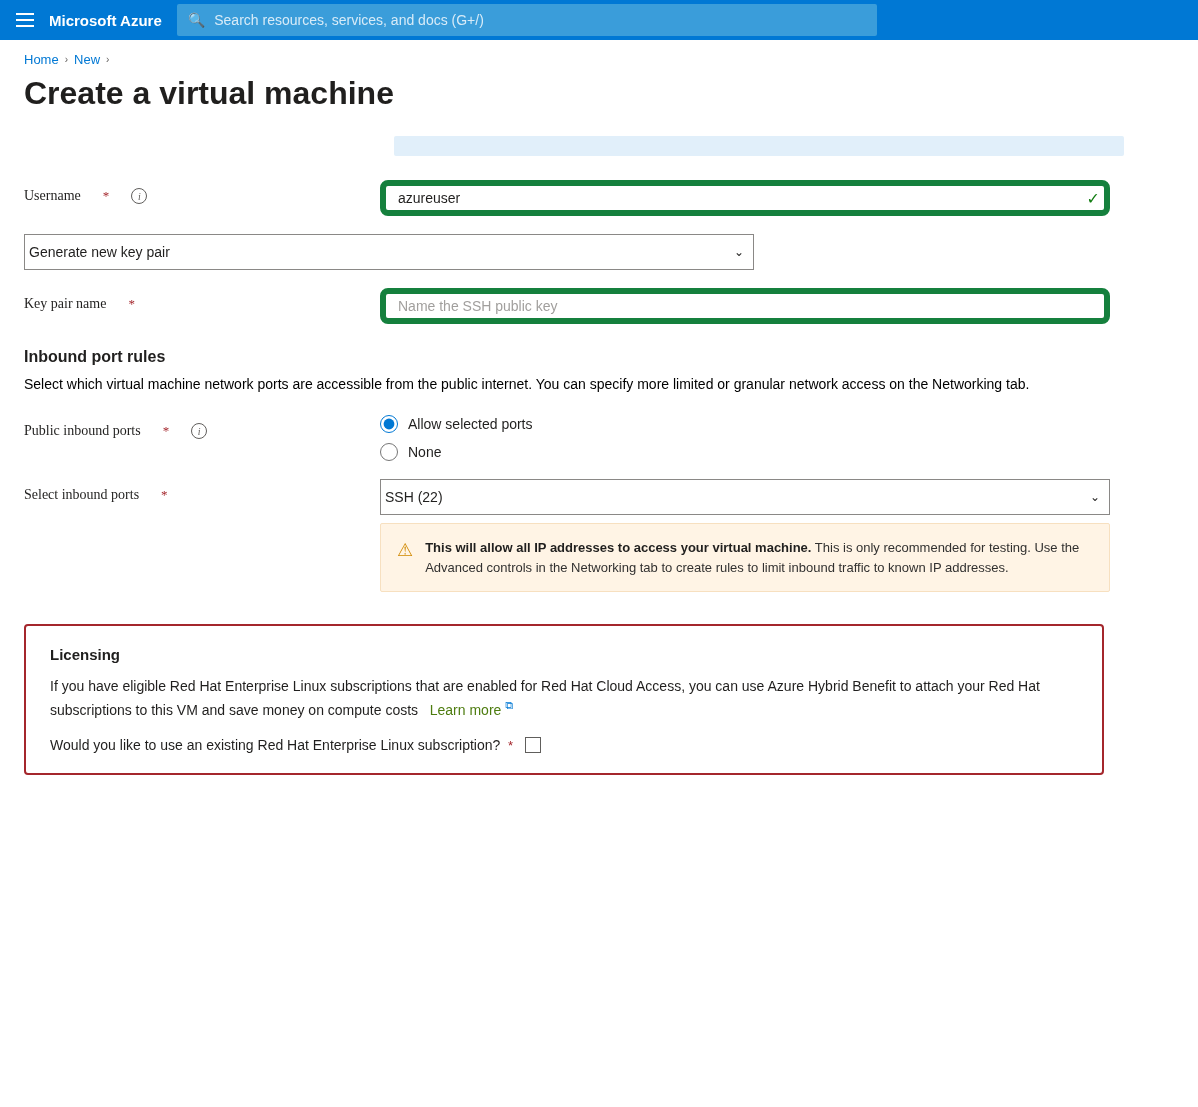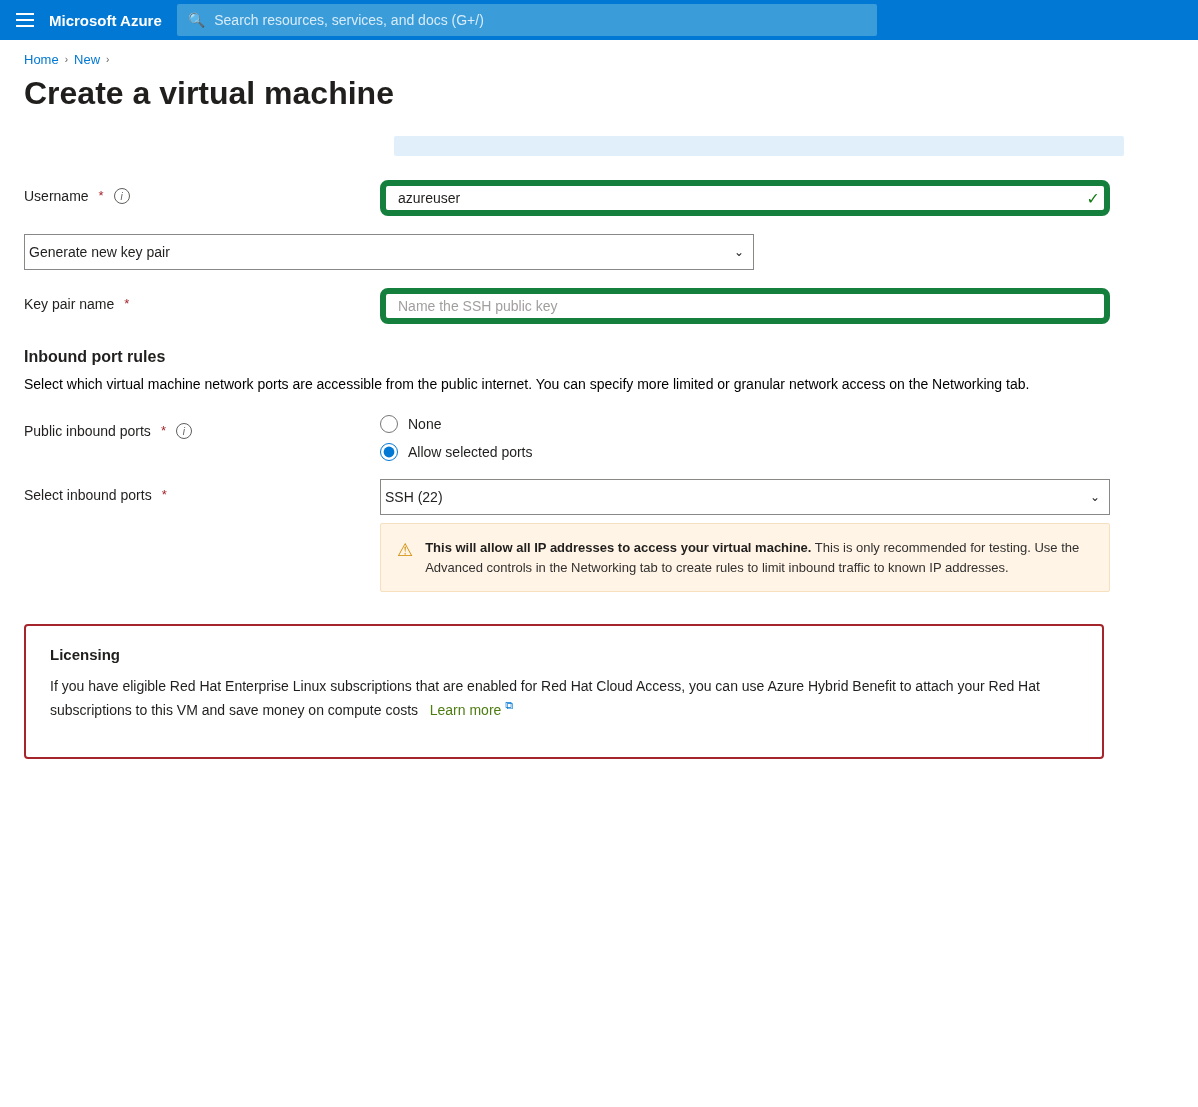--- a/index.html
+++ b/index.html
@@ -95,24 +95,25 @@
 
     .form-row {
       display: flex;
       align-items: flex-start;
       margin-bottom: 18px;
       gap: 16px;
     }
     .form-label {
       min-width: 340px;
       display: flex;
-      gap: 10px;
+      gap: 22px;
       padding-top: 8px;
       font-size: 14px;
       color: #201f1e;
+      font-family: Liberation Serif, serif;
     }
     .required-star { color: #a4262c; font-size: 13px; }
     .info-icon {
       width: 16px;
       height: 16px;
       border: 1px solid #605e5c;
       border-radius: 50%;
       display: inline-flex;
       align-items: center;
       justify-content: center;
@@ -345,26 +346,26 @@
 
     <div class="form-row">
       <div class="form-label">
         <span>Public inbound ports</span>
         <span class="required-star">*</span>
         <span class="info-icon">i</span>
       </div>
       <div class="form-control">
         <div class="radio-group">
           <label class="radio-option">
+            <input type="radio" class="radio-input" name="public_ports" checked="" style="">
+            <span class="radio-label">Allow selected ports</span>
+          </label>
+          <label class="radio-option">
             <input type="radio" class="radio-input" name="public_ports" style="">
             <span class="radio-label">None</span>
-          </label>
-          <label class="radio-option">
-            <input type="radio" class="radio-input" name="public_ports" checked="" style="">
-            <span class="radio-label">Allow selected ports</span>
           </label>
         </div>
       </div>
     </div>
 
     <div class="form-row">
       <div class="form-label">
         <span>Select inbound ports</span>
         <span class="required-star">*</span>
       </div>
@@ -388,16 +389,23 @@
       </div>
     </div>
 
     <div class="licensing-box">
       <div class="licensing-title">Licensing</div>
       <div class="licensing-desc">
         <span>If you have eligible Red Hat Enterprise Linux subscriptions that are enabled for Red Hat Cloud Access, you can use Azure Hybrid Benefit to attach your Red Hat subscriptions to this VM and save money on compute costs</span>&nbsp;&nbsp;
         <a href="#">Learn more</a>
         <span class="external-link-icon">⧉</span>
       </div>
+      <div class="licensing-question">
+        <span>
+          <span>Would you like to use an existing Red Hat Enterprise Linux subscription?</span>
+          &nbsp;<span class="required-star">*</span>
+        </span>
+        <span class="licensing-checkbox"></span>
+      </div>
     </div>
 
   </div>
 </div>
 
 </body></html>

